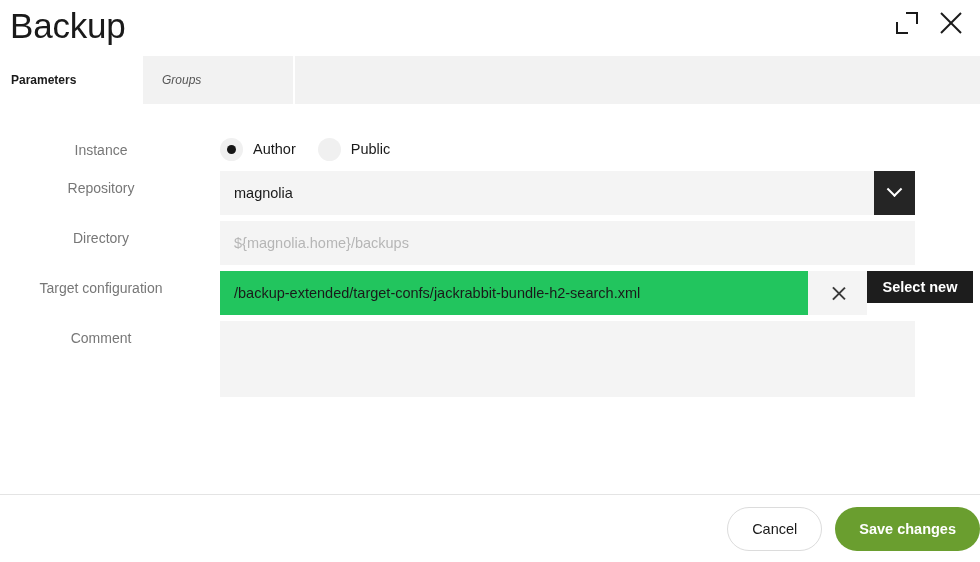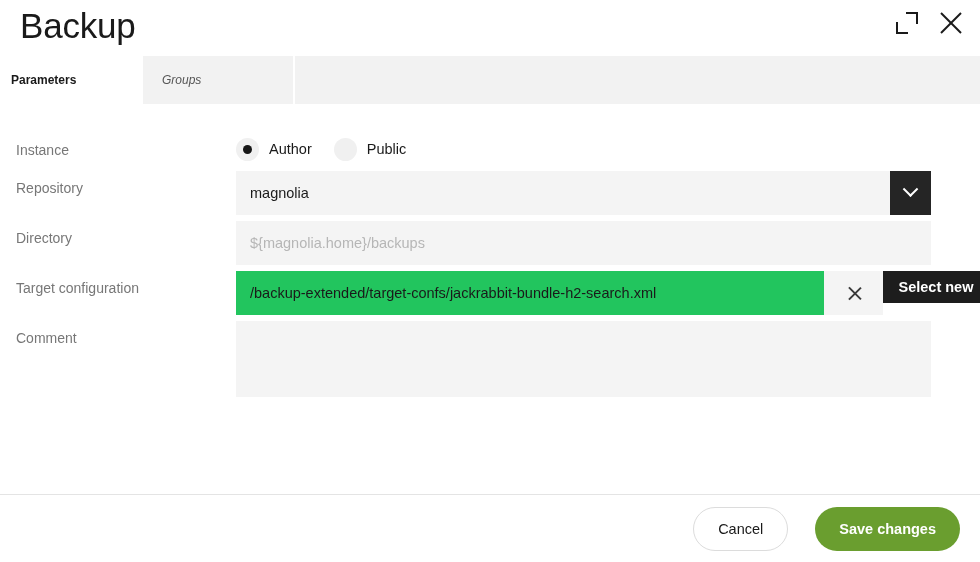--- a/index.html
+++ b/index.html
@@ -18,21 +18,21 @@
   }
 
   
   .header {
     position: relative;
     height: 56px;
     flex: 0 0 56px;
   }
   .title {
     position: absolute;
-    left: 20px; top: 2px;
+    left: 10px; top: 2px;
     font-size: 35px;
     font-weight: 400;
     color: #1a1a1a;
     letter-spacing: -0.2px;
     line-height: 48px;
     white-space: nowrap;
   }
   .header-actions {
     position: absolute;
     right: 14px; top: 8px;
@@ -112,28 +112,27 @@
   }
   .form-row {
     position: relative;
     display: flex;
     align-items: flex-start;
     margin-bottom: 6px;
   }
   .field-label {
     width: 202px;
     flex: 0 0 202px;
-    text-align: left;
+    text-align: center;
     font-size: 14px;
     color: #777777;
     padding-top: 8px;
     padding-right: 0;
     line-height: 18px;
     white-space: nowrap;
-    margin-left: 16px;
   }
   .field-wrap {
     margin-left: 18px;
     position: relative;
     display: flex;
     align-items: stretch;
   }
 
   
   .radio-group {
@@ -275,22 +274,21 @@
     outline: none;
   }
 
   
   .footer {
     flex: 0 0 68px;
     border-top: 1px solid #e4e4e4;
     display: flex;
     align-items: center;
     justify-content: flex-end;
-    padding-right: 20px;
-    gap: 27px;
+    gap: 13px;
     background: #ffffff;
   }
   .btn-cancel {
     height: 44px;
     min-width: 84px;
     padding: 0 24px;
     border-radius: 22px;
     border: 1px solid #dcdcdc;
     background: #ffffff;
     color: #1a1a1a;

